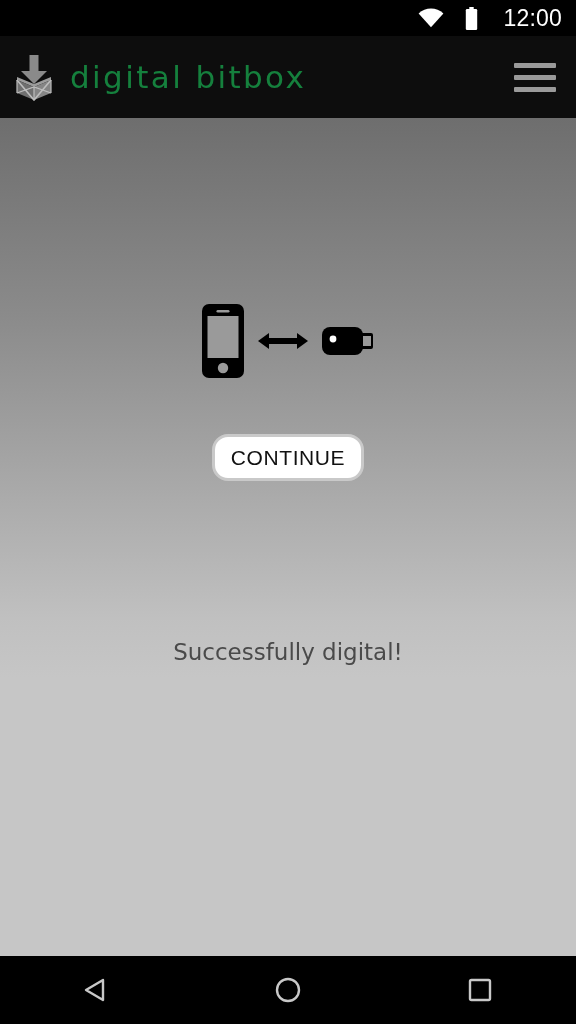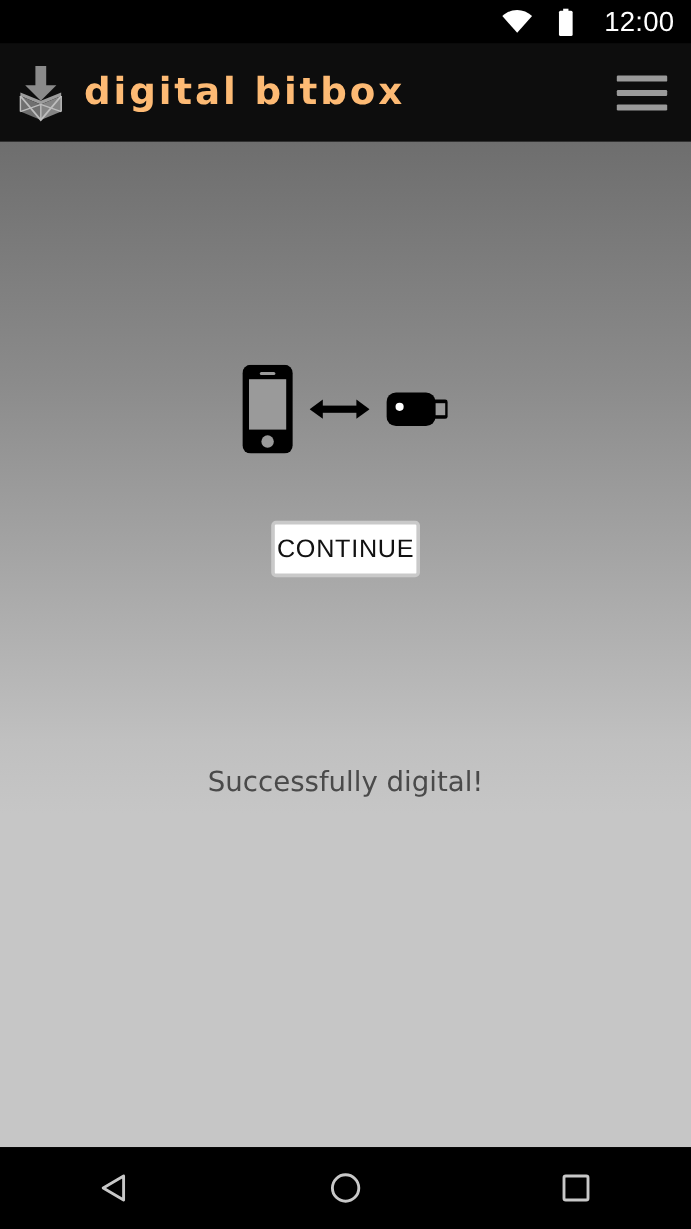--- a/index.html
+++ b/index.html
@@ -62,25 +62,25 @@
     padding: 0 18px 0 12px;
   }
   .brand-logo {
     width: 44px;
     height: 52px;
     flex: none;
     display: block;
     margin-right: 14px;
   }
   .brand-title {
-    color: #fdba74;
+    color: #15803d;
     font-size: 31px;
     letter-spacing: 2.4px;
     font-family: "DejaVu Sans", sans-serif;
-    font-weight: 700;
+    font-weight: 400;
     white-space: nowrap;
     line-height: 1;
   }
   .toolbar-spacer { flex: 1 1 auto; }
   .menu-button {
     width: 44px;
     height: 40px;
     flex: none;
     display: flex;
     flex-direction: column;
@@ -124,25 +124,25 @@
 
   .cta-wrap {
     position: absolute;
     left: 0;
     top: 316px;
     width: 576px;
     display: flex;
     justify-content: center;
   }
   .continue-button {
-    width: 124px;
+    width: 152px;
     height: 47px;
     background: #ffffff;
     border: 3px solid #c9c9c9;
-    border-radius: 4px;
+    border-radius: 16px;
     color: #111111;
     font-size: 21px;
     font-family: "Liberation Sans", sans-serif;
     letter-spacing: 0.6px;
     display: flex;
     align-items: center;
     justify-content: center;
     box-sizing: border-box;
     cursor: pointer;
     padding: 15px;

